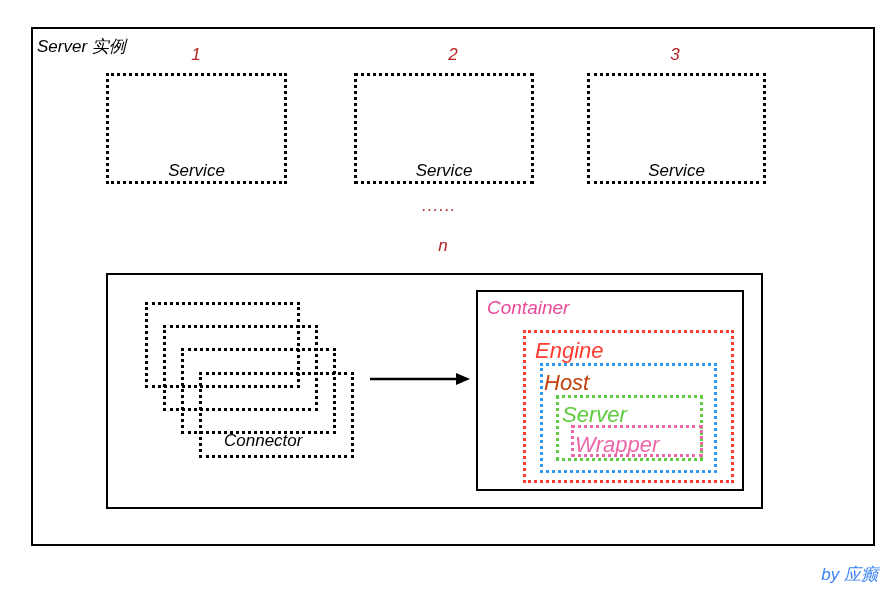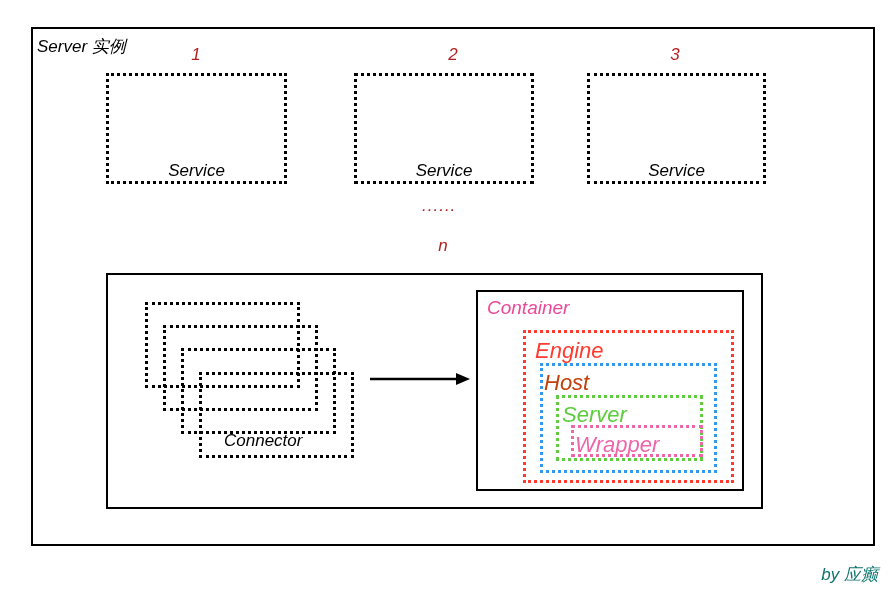--- a/index.html
+++ b/index.html
@@ -145,21 +145,21 @@
     font-size: 22px;
     white-space: nowrap;
   }
 
   
   .signature {
     position: absolute;
     right: 18px;
     top: 563px;
     font-size: 17px;
-    color: #0f766e;
+    color: #3b82f6;
     white-space: nowrap;
   }
 </style>
 </head>
 <body>
 
 <div id="canvas">
 
   <div class="server-frame"></div>
 

